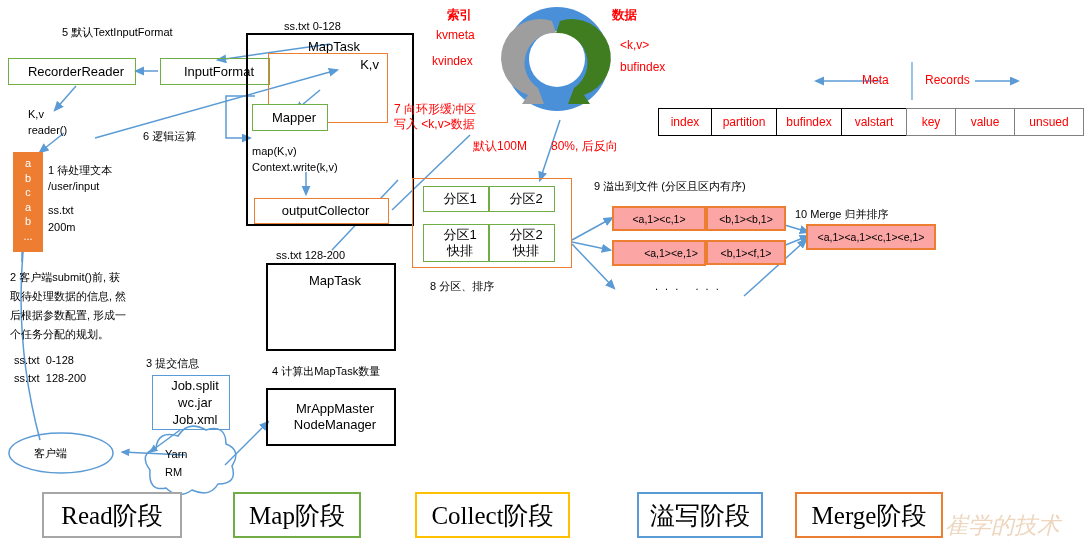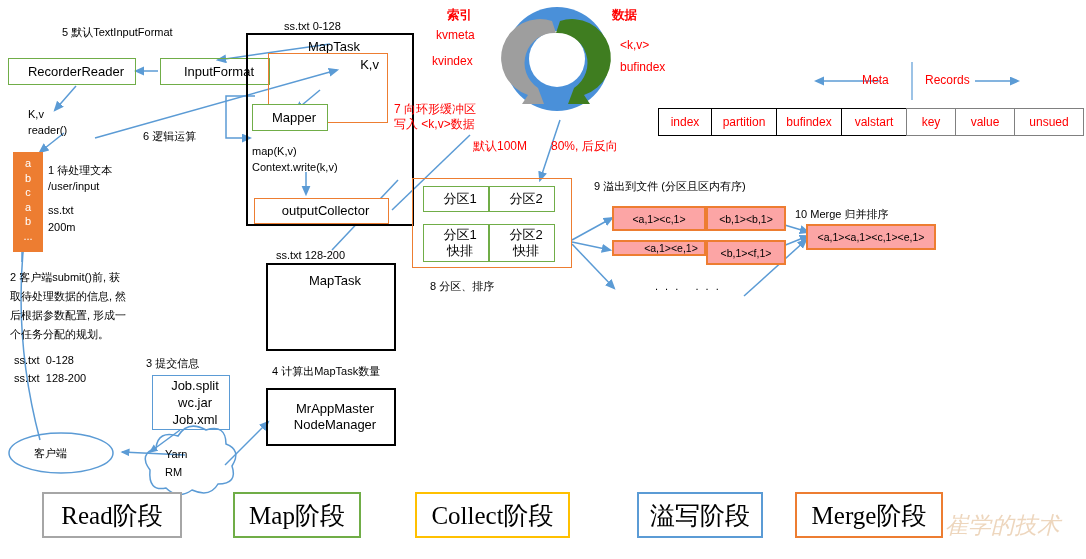--- a/index.html
+++ b/index.html
@@ -302,21 +302,21 @@
   <div class="box green" style="left:489px; top:224px; width:66px; height:38px; background:#fff; line-height:16px;">分区2
 快排</div>
 
   <div class="txt" style="left:430px; top:278px;">8 分区、排序</div>
 
   <div class="txt" style="left:594px; top:178px;">9 溢出到文件 (分区且区内有序)</div>
 
   <div class="spill" style="left:612px; top:206px; width:94px; height:25px;">&lt;a,1&gt;&lt;c,1&gt;</div>
   <div class="spill" style="left:706px; top:206px; width:80px; height:25px;">&lt;b,1&gt;&lt;b,1&gt;</div>
 
-  <div class="spill" style="left:612px; top:240px; width:94px; height:16px;padding-left:24px;">&lt;a,1&gt;&lt;e,1&gt;</div>
+  <div class="spill" style="left:612px; top:240px; width:94px; height:26px;padding-left:24px;">&lt;a,1&gt;&lt;e,1&gt;</div>
   <div class="spill" style="left:706px; top:240px; width:80px; height:25px;">&lt;b,1&gt;&lt;f,1&gt;</div>
 
   <div class="txt" style="left:655px; top:278px; letter-spacing:2px;">. . .   . . .</div>
 
   <div class="txt" style="left:795px; top:206px;">10 Merge 归并排序</div>
 
   <div class="spill" style="left:806px; top:224px; width:130px; height:26px;">&lt;a,1&gt;&lt;a,1&gt;&lt;c,1&gt;&lt;e,1&gt;</div>
 
   <div class="abs" id="legend-row" style="left:0; top:0;">
       <div class="legend" style="left: 42px; top: 492px; width: 140px; height: 46px; border: 2px solid rgb(166, 166, 166);">Read阶段</div>

